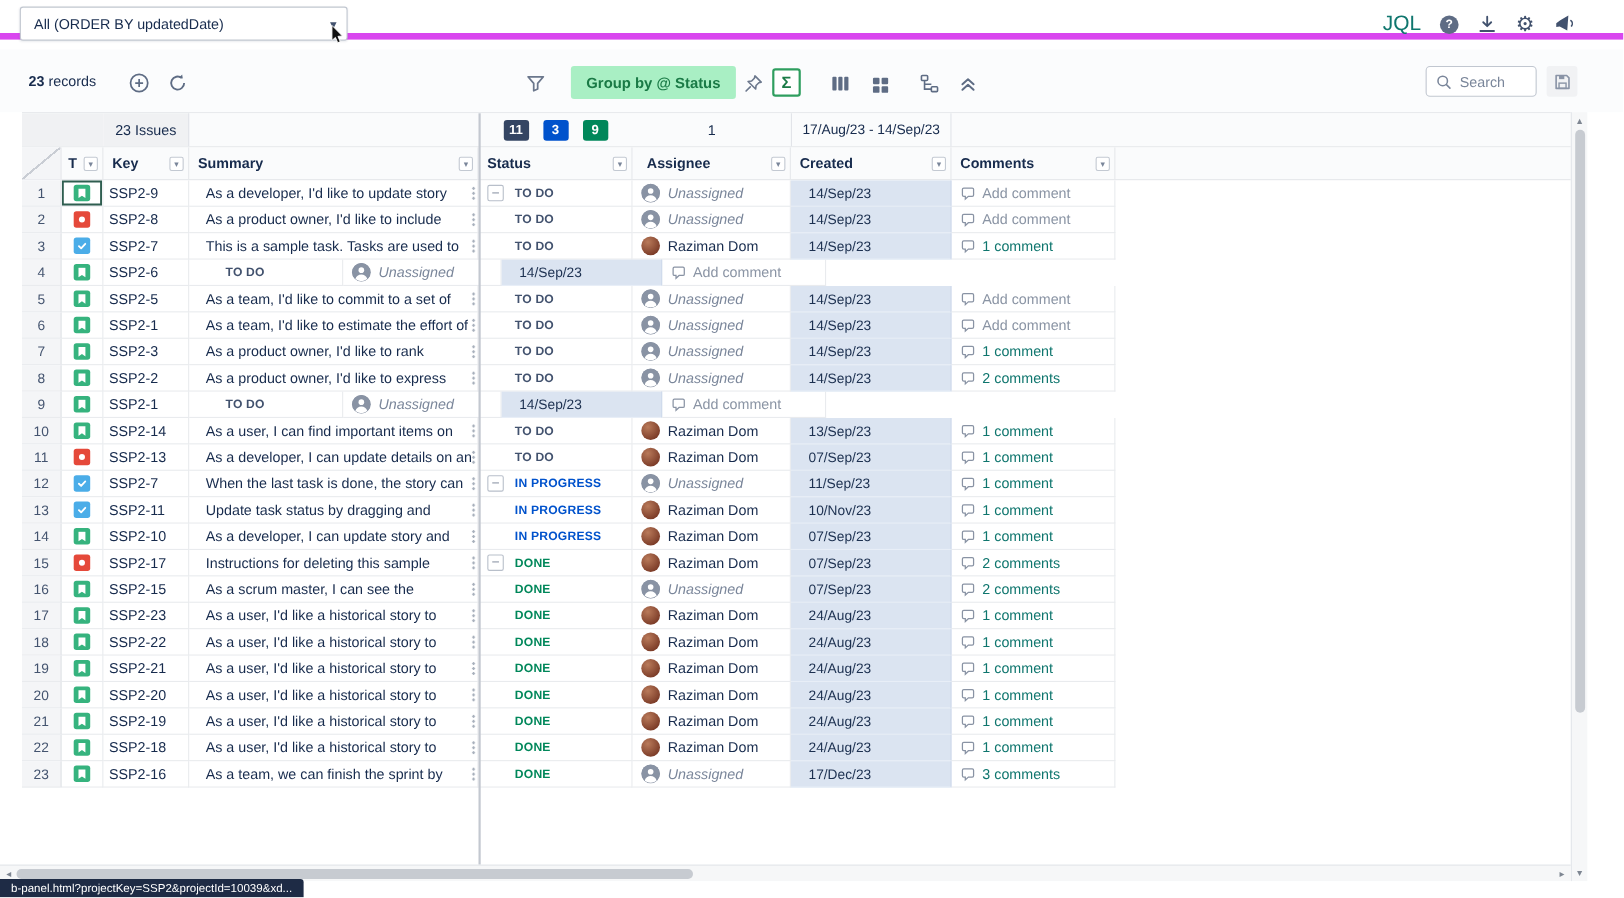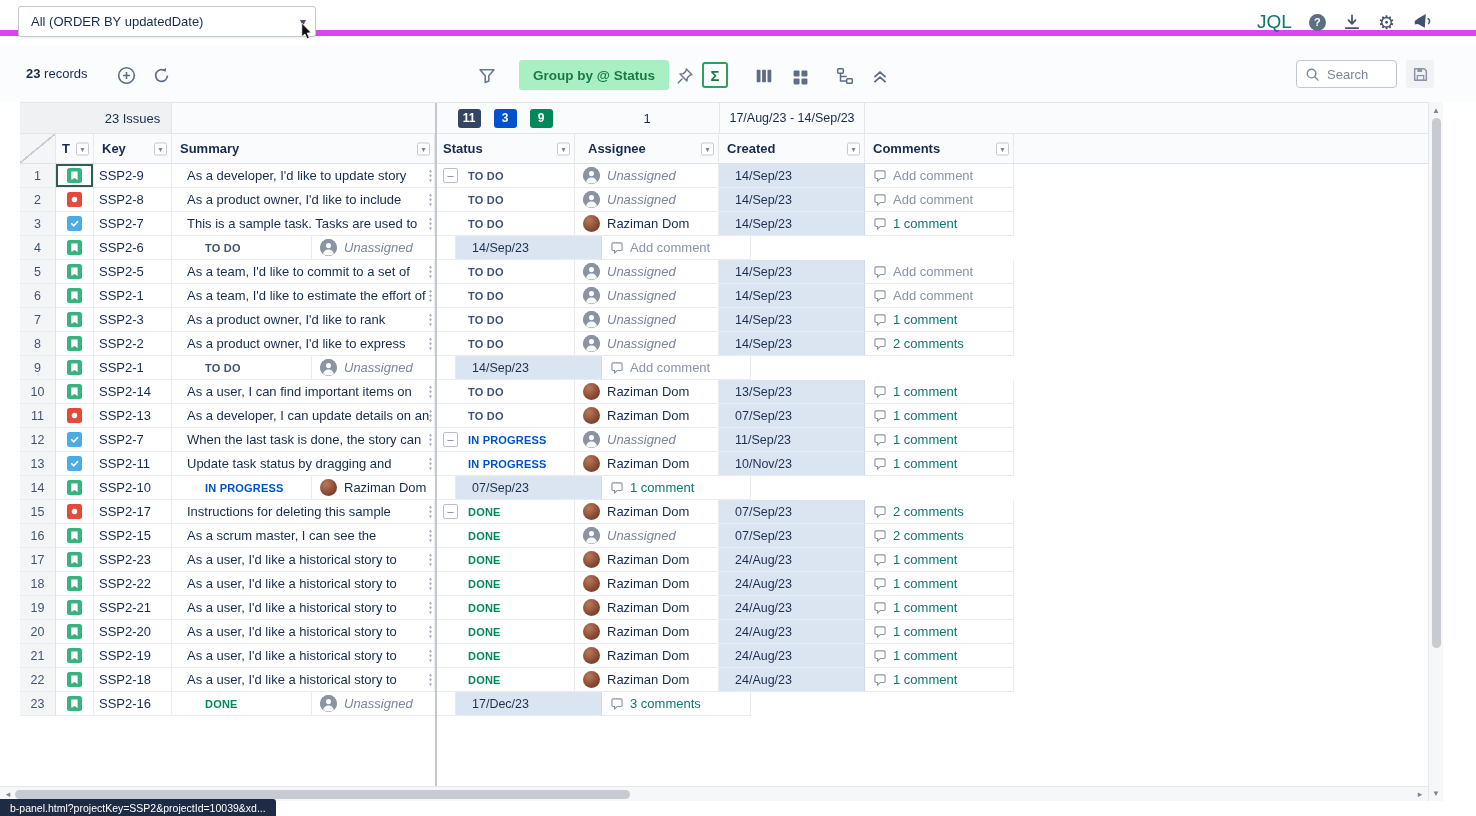--- a/index.html
+++ b/index.html
@@ -761,20 +761,23 @@
         <div class="row">
           <div class="cell c-num">14</div>
           <div class="cell c-type">
             <span class="type-icon" style="background:#36b37e">
               <svg width="9" height="10" viewBox="0 0 10 11">
                 <path d="M1.5.5h7V10L5 7.6 1.5 10z" fill="#fff"></path>
               </svg>
             </span>
           </div>
           <div class="cell c-key">SSP2-10</div>
+          <div class="cell c-sum">
+            <span class="sum-text">As a developer, I can update story and</span>
+          </div>
           <div class="cell c-status">
             <span class="collapse-spacer"></span>
             <span class="status-text" style="color:#0052cc">IN PROGRESS</span>
           </div>
           <div class="cell c-assignee">
             <span class="avatar avatar-user"></span>
             <span class="a-name">Raziman Dom</span>
           </div>
           <div class="cell c-created">07/Sep/23</div>
           <div class="cell c-comments">
@@ -1052,20 +1055,23 @@
         <div class="row">
           <div class="cell c-num">23</div>
           <div class="cell c-type">
             <span class="type-icon" style="background:#36b37e">
               <svg width="9" height="10" viewBox="0 0 10 11">
                 <path d="M1.5.5h7V10L5 7.6 1.5 10z" fill="#fff"></path>
               </svg>
             </span>
           </div>
           <div class="cell c-key">SSP2-16</div>
+          <div class="cell c-sum">
+            <span class="sum-text">As a team, we can finish the sprint by</span>
+          </div>
           <div class="cell c-status">
             <span class="collapse-spacer"></span>
             <span class="status-text" style="color:#00875a">DONE</span>
           </div>
           <div class="cell c-assignee">
             <span class="avatar">
               <svg width="17" height="17" viewBox="0 0 16 16">
                 <circle cx="8" cy="8" r="8" fill="#8993a4"></circle>
                 <circle cx="8" cy="6.2" r="2.4" fill="#fff"></circle>
                 <path d="M2.9 13.8c.7-2.6 2.7-3.9 5.1-3.9s4.4 1.3 5.1 3.9a8 8 0 0 1-10.2 0z" fill="#fff"></path>

